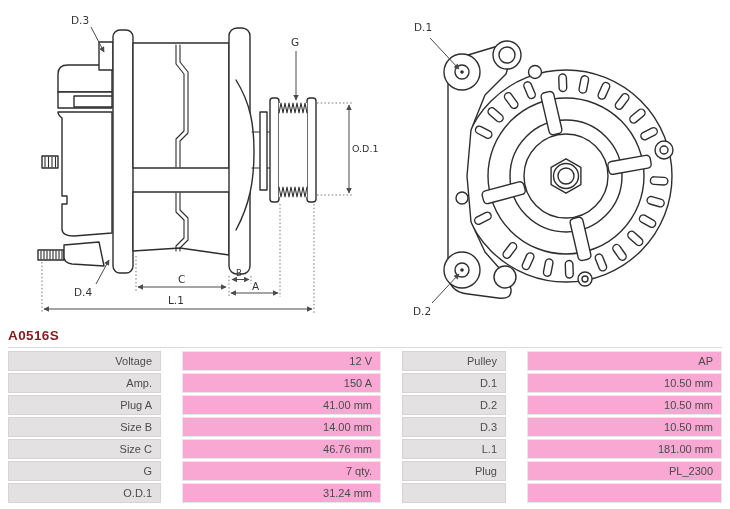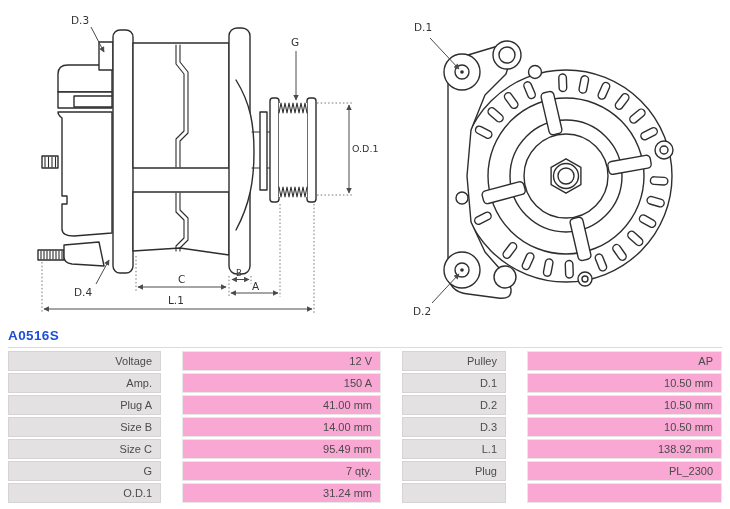--- a/index.html
+++ b/index.html
@@ -10,21 +10,21 @@
   #frontview{left:380px;}
   svg text{font-family:"DejaVu Sans","Liberation Sans",sans-serif;font-size:10.5px;fill:#333;}
   svg text.small{font-size:8.5px;}
   svg text.od{font-size:9.5px;}
   .draw{stroke:#2e2e2e;stroke-width:1.4;fill:#fff;stroke-linejoin:round;stroke-linecap:round;}
   .draw .nf{fill:none;}
   .draw .thin{stroke-width:1.1;fill:none;}
   .dim{stroke:#4a4a4a;stroke-width:1;fill:none;}
   .dot{stroke:#666;stroke-width:0.9;stroke-dasharray:1.5 2.2;fill:none;}
   #part-title{position:absolute;left:8px;top:328px;font-size:13.5px;font-weight:700;
-              letter-spacing:.4px;color:#1d4ed8;}
+              letter-spacing:.4px;color:#7f1d1d;}
   #toprule{position:absolute;left:8px;top:347px;width:714px;height:1px;background:#dcdcdc;}
   #spec-table{position:absolute;left:8px;top:351px;width:714px;}
   .trow{display:flex;gap:21px;height:20px;margin-bottom:2px;}
   .cell{box-sizing:border-box;font-size:11px;color:#4c4c4c;text-align:right;
         padding:0 8px;line-height:18px;background:#e3e1e1;border:1px solid #d5d3d3;
         white-space:nowrap;overflow:hidden;}
   .cell.val{background:#f9a8d4;border-color:#e7e7e7;color:#4a4a4a;}
   .c1{width:153px;}
   .c2{width:199px;}
   .c3{width:104px;}
@@ -214,23 +214,23 @@
       <div class="cell val c4">10.50 mm</div>
     </div>
     <div class="trow">
       <div class="cell c1">Size B</div>
       <div class="cell val c2">14.00 mm</div>
       <div class="cell c3">D.3</div>
       <div class="cell val c4">10.50 mm</div>
     </div>
     <div class="trow">
       <div class="cell c1">Size C</div>
-      <div class="cell val c2">95.49 mm</div>
+      <div class="cell val c2">46.76 mm</div>
       <div class="cell c3">L.1</div>
-      <div class="cell val c4">138.92 mm</div>
+      <div class="cell val c4">181.00 mm</div>
     </div>
     <div class="trow">
       <div class="cell c1">G</div>
       <div class="cell val c2">7 qty.</div>
       <div class="cell c3">Plug</div>
       <div class="cell val c4">PL_2300</div>
     </div>
     <div class="trow">
       <div class="cell c1">O.D.1</div>
       <div class="cell val c2">31.24 mm</div>

